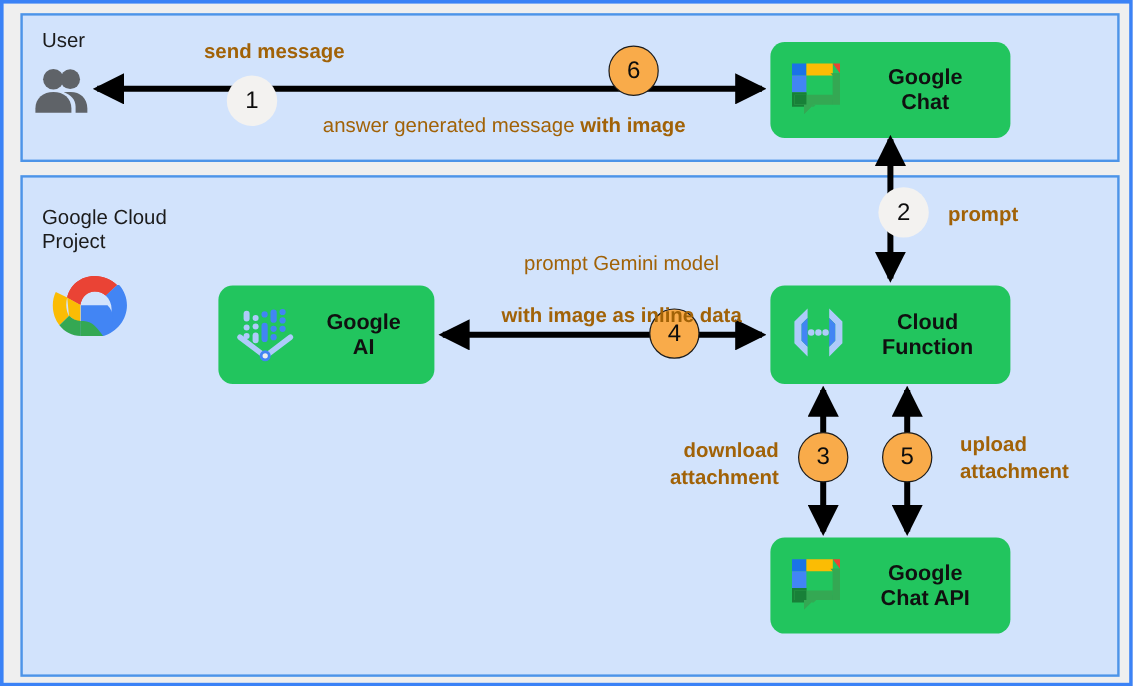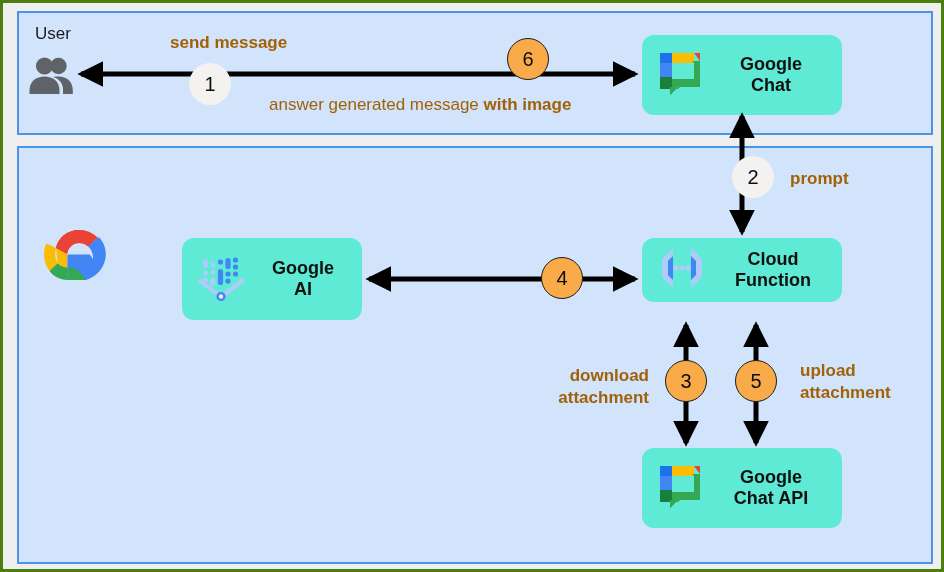--- a/index.html
+++ b/index.html
@@ -6,21 +6,21 @@
   html, body {
     width: 944px; height: 572px;
     font-family: "Liberation Sans", sans-serif;
     background: #efefef;
     overflow: hidden;
   }
   #canvas {
     position: relative;
     width: 944px; height: 572px;
     background: #efefef;
-    border: 3px solid #4d7c0f;
+    border: 3px solid #3b82f6;
   }
 
   
   .panel {
     position: absolute;
     background: #d2e3fc;
     border: 2px solid #4d94e8;
   }
   #panel-user  { left: 14px;  top: 8px;   width: 916px; height: 124px; }
   #panel-cloud { left: 14px;  top: 143px; width: 916px; height: 418px; }
@@ -29,41 +29,41 @@
     position: absolute;
     font-size: 17px;
     color: #1b1b1b;
     line-height: 1.18;
     white-space: pre-line;
   }
 
   
   .node {
     position: absolute;
-    background: #5eead4;
+    background: #22c55e;
     border-radius: 12px;
     display: flex;
     align-items: center;
     gap: 10px;
     padding: 0 14px;
   }
   .node-label {
     font-size: 18px;
     font-weight: bold;
     color: #101010;
     line-height: 1.17;
     white-space: pre-line;
     text-align: center;
     flex: 1;
   }
   .node-icon { flex: 0 0 auto; display: block; }
 
   #node-google-chat   { left: 639px; top: 32px;  width: 200px; height: 80px; }
   #node-vertex-ai     { left: 179px; top: 235px; width: 180px; height: 82px; }
-  #node-cloud-func    { left: 639px; top: 235px; width: 200px; height: 64px; }
+  #node-cloud-func    { left: 639px; top: 235px; width: 200px; height: 82px; }
   #node-chat-api      { left: 639px; top: 445px; width: 200px; height: 80px; }
 
   
   #user-icon { position: absolute; left: 25px; top: 54px; }
 
   
   #arrows {
     position: absolute; left: 0; top: 0;
     width: 938px; height: 566px;
     pointer-events: none;
@@ -110,20 +110,22 @@
 </head>
 <body>
 
 <div id="canvas">
 
   <div class="panel" id="panel-user">
     <div class="panel-label" style="left:16px; top:11px;">User</div>
   </div>
 
   <div class="panel" id="panel-cloud">
+    <div class="panel-label" style="left:16px; top:24px;">Google Cloud
+Project</div>
 
     <span style="position:absolute; left:24px; top:78px;">
       <svg width="72" height="62" viewBox="0 0 72 62">
         <path d="M36 4 C24 4 15 12 13 22 L24 28 C25.5 21 30 17 36 17 C39.5 17 42.6 18.2 45 20.3 L54.5 11.5 C49.7 7 43.3 4 36 4 Z" fill="#ea4335"></path>
         <path d="M13 22 C12.5 24 12.2 26 12.2 28 C12.2 31.5 13 34.6 14.5 37.3 L6.5 45 C3 40.6 1 34.8 1 28.6 C1 24.5 1.9 20.7 3.5 17.4 Z" fill="#fbbc04"></path>
         <path d="M3.6 17.3 L13 22 L14.5 37.3 L24 44 L24 28 L13 22 Z" fill="#fbbc04"></path>
         <path d="M6.5 45 C10.7 50.4 17 54 24.4 54 L24.4 41.5 C20.4 41.5 17 39.8 14.6 37.2 Z" fill="#34a853"></path>
         <path d="M45 20.3 C48.2 23.2 50 27.3 50 31.8 C50 37.2 47.2 41.9 43 44.5 L43 54 C54.5 50.6 62.8 40.3 62.8 28.3 C62.8 21.7 60.3 15.8 56.3 11.4 L54.5 11.5 Z" fill="#4285f4"></path>
         <path d="M24.4 54 L43 54 C47.9 51 51.2 45.7 51.2 39.7 C51.2 35.3 49.5 31.3 46.6 28.4 L24.4 28.4 Z" fill="#4285f4"></path>
         <path d="M24.4 41.5 L24.4 54 L43 54 C43 54 38 46.5 33.5 43.5 C31 41.8 27.5 41.5 24.4 41.5 Z" fill="#34a853"></path>
@@ -249,20 +251,24 @@
   <div class="badge orange" id="badge-4">4</div>
   <div class="badge orange" id="badge-5">5</div>
   <div class="badge orange" id="badge-6">6</div>
 
   <div class="caption bold" id="cap-send">send message</div>
 
   <div class="caption" id="cap-answer"><span>answer generated message </span><span class="bold" style="font-weight:bold;">with image</span></div>
 
   <div class="caption bold" id="cap-execute">prompt</div>
 
+  <div class="caption center" id="cap-prompt">
+    <div>prompt Gemini model</div>
+    <div style="font-weight:bold;">with image as inline data</div>
+  </div>
 
   <div class="caption bold right" id="cap-download">download
 attachment</div>
 
   <div class="caption bold" id="cap-upload">upload
 attachment</div>
 
 </div>
 
 </body></html>

